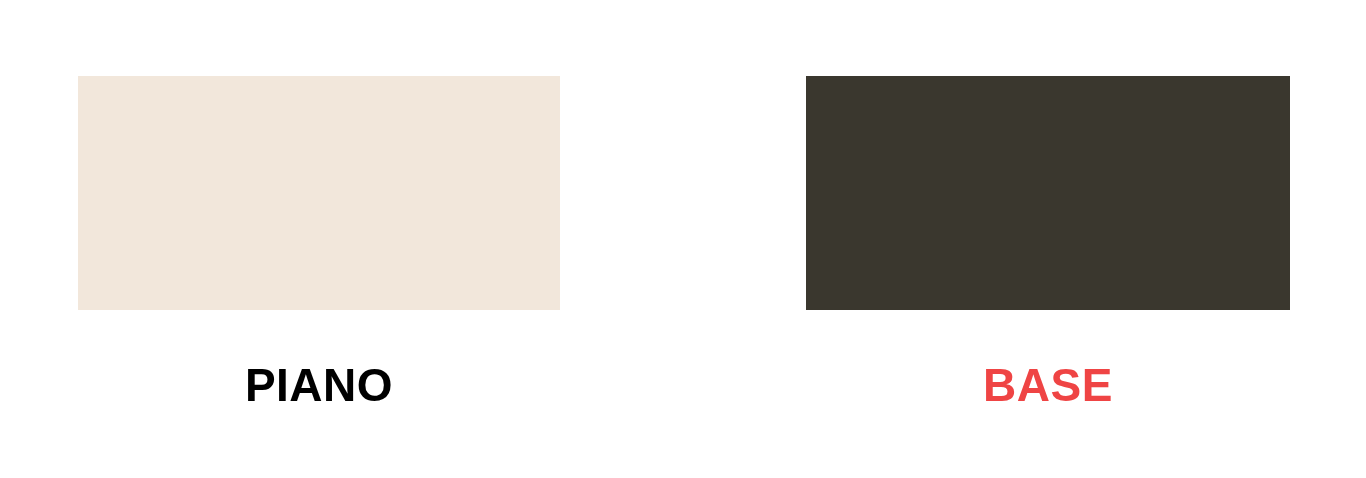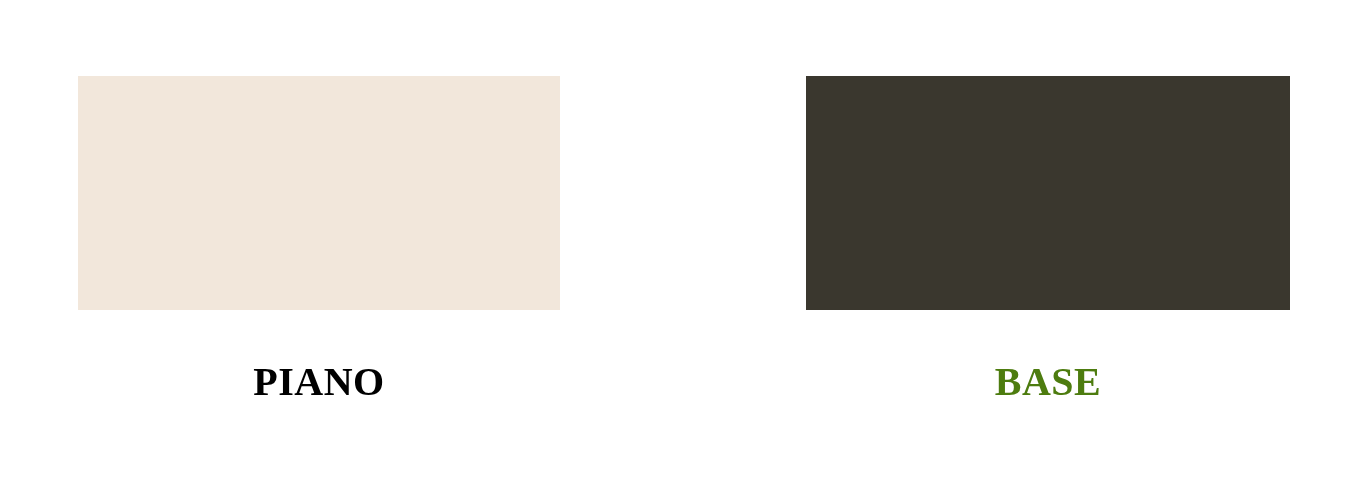--- a/index.html
+++ b/index.html
@@ -30,38 +30,37 @@
   .swatch-chip {
     width: 100%;
     height: 234px;
     display: block;
     border: 0;
   }
   .swatch-label {
     display: block;
     width: 100%;
     text-align: center;
-    font-size: 40px;
+    font-size: 46px;
     font-weight: bold;
     letter-spacing: 0.5px;
     color: #000000;
     line-height: 1;
     margin-top: 52px;
     white-space: nowrap;
-    font-family: Liberation Serif, serif;
   }
 </style>
 </head>
 <body style="background-color: rgb(255, 255, 255);">
 
 <div class="board">
 
   <div class="swatch-group left">
     <div class="swatch-chip" style="background-color: rgb(242, 231, 219);"></div>
     <span class="swatch-label" style="color: rgb(0, 0, 0);">PIANO</span>
   </div>
 
   <div class="swatch-group right">
     <div class="swatch-chip" style="background-color: rgb(58, 55, 46);"></div>
-    <span class="swatch-label" style="color: #4d7c0f;">BASE</span>
+    <span class="swatch-label" style="color: #ef4444;">BASE</span>
   </div>
 
 </div>
 
 </body></html>

